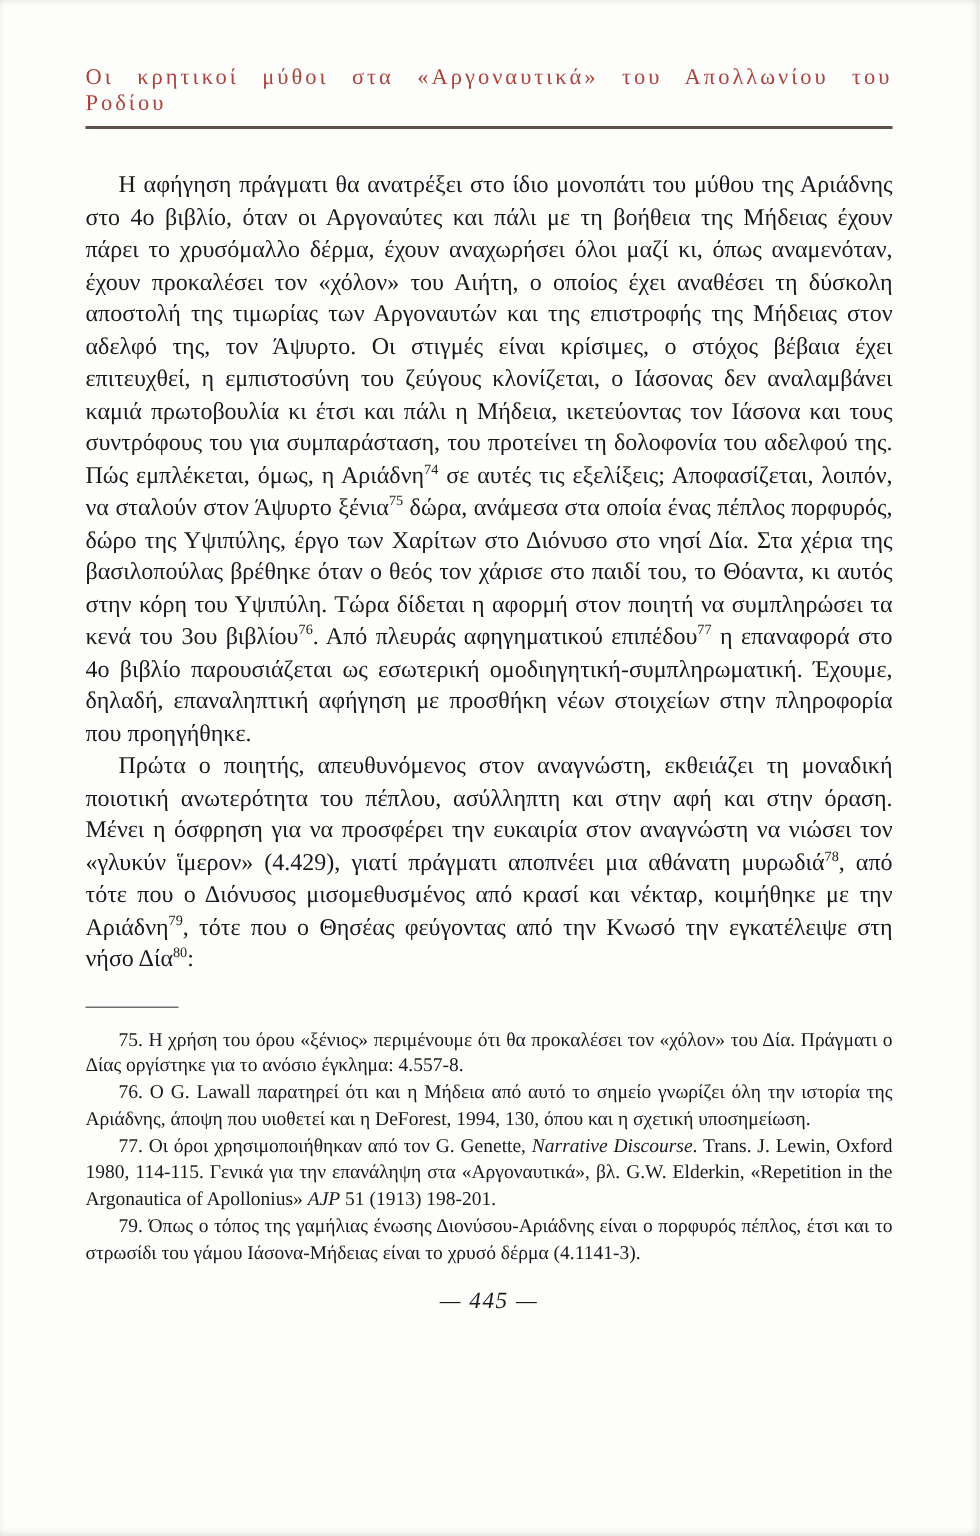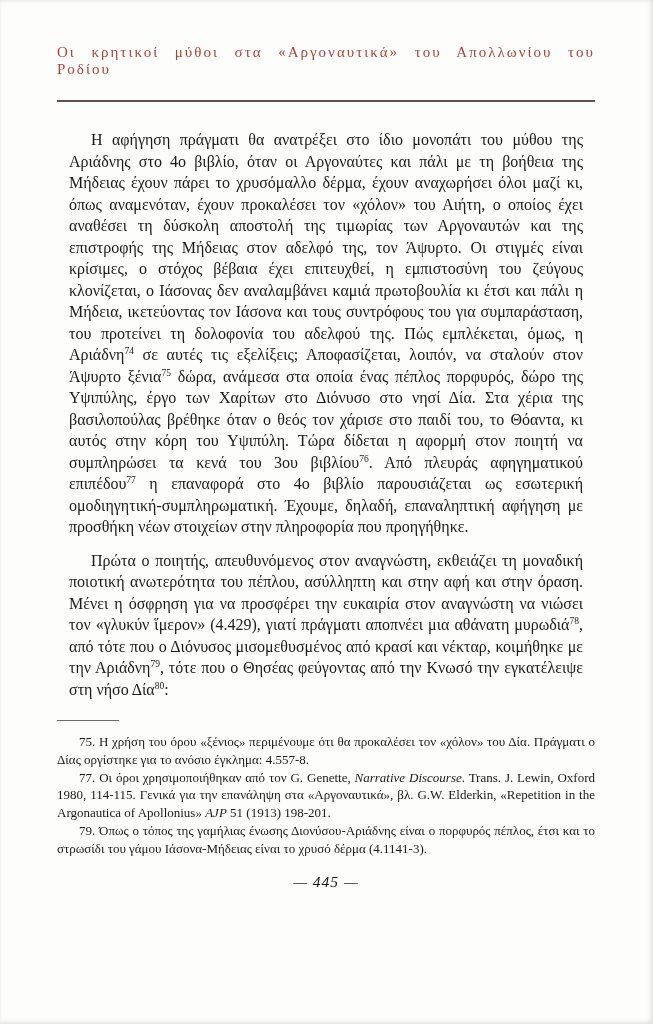--- a/index.html
+++ b/index.html
@@ -17,28 +17,28 @@
     padding: 44px 58px 0 57px;
     box-shadow: inset -3px 0 4px rgba(0,0,0,0.07), inset 0 -3px 4px rgba(0,0,0,0.06), inset 0 2px 2px rgba(0,0,0,0.03);
     overflow: hidden;
   }
   h1.title {
     font-size: 15px;
     font-weight: normal;
     letter-spacing: 2px;
     word-spacing: 4px;
     margin: 0 0 27px 0;
-    padding-bottom: 22px;
+    padding-bottom: 6px;
     border-bottom: 2px solid #5f514b;
     text-align: justify;
     text-align-last: justify;
     white-space: normal;
   }
   .body-text p {
-    margin: 12px;
+    margin: 0;
     font-size: 16px;
     line-height: 21.5px;
     color: #1a1a1a;
     text-align: justify;
     text-indent: 22px;
   }
   .body-text sup, .footnotes sup {
     font-size: 9.5px;
     line-height: 0;
     vertical-align: super;
@@ -76,18 +76,19 @@
 
   <div class="body-text" id="paragraphs">
       <p><span>Η αφήγηση πράγματι θα ανατρέξει στο ίδιο μονοπάτι του μύθου της Αριάδνης στο 4ο βιβλίο, όταν οι Αργοναύτες και πάλι με τη βοήθεια της Μήδειας έχουν πάρει το χρυσόμαλλο δέρμα, έχουν αναχωρήσει όλοι μαζί κι, όπως αναμενόταν, έχουν προκαλέσει τον «χόλον» του Αιήτη, ο οποίος έχει αναθέσει τη δύσκολη αποστολή της τιμωρίας των Αργοναυτών και της επιστροφής της Μήδειας στον αδελφό της, τον Άψυρτο. Οι στιγμές είναι κρίσιμες, ο στόχος βέβαια έχει επιτευχθεί, η εμπιστοσύνη του ζεύγους κλονίζεται, ο Ιάσονας δεν αναλαμβάνει καμιά πρωτοβουλία κι έτσι και πάλι η Μήδεια, ικετεύοντας τον Ιάσονα και τους συντρόφους του για συμπαράσταση, του προτείνει τη δολοφονία του αδελφού της. Πώς εμπλέκεται, όμως, η Αριάδνη</span><sup>74</sup><span> σε αυτές τις εξελίξεις; Αποφασίζεται, λοιπόν, να σταλούν στον Άψυρτο ξένια</span><sup>75</sup><span> δώρα, ανάμεσα στα οποία ένας πέπλος πορφυρός, δώρο της Υψιπύλης, έργο των Χαρίτων στο Διόνυσο στο νησί Δία. Στα χέρια της βασιλοπούλας βρέθηκε όταν ο θεός τον χάρισε στο παιδί του, το Θόαντα, κι αυτός στην κόρη του Υψιπύλη. Τώρα δίδεται η αφορμή στον ποιητή να συμπληρώσει τα κενά του 3ου βιβλίου</span><sup>76</sup><span>. Από πλευράς αφηγηματικού επιπέδου</span><sup>77</sup><span> η επαναφορά στο 4ο βιβλίο παρουσιάζεται ως εσωτερική ομοδιηγητική-συμπληρωματική. Έχουμε, δηλαδή, επαναληπτική αφήγηση με προσθήκη νέων στοιχείων στην πληροφορία που προηγήθηκε.</span></p>
       <p><span>Πρώτα ο ποιητής, απευθυνόμενος στον αναγνώστη, εκθειάζει τη μοναδική ποιοτική ανωτερότητα του πέπλου, ασύλληπτη και στην αφή και στην όραση. Μένει η όσφρηση για να προσφέρει την ευκαιρία στον αναγνώστη να νιώσει τον «γλυκύν ἵμερον» (4.429), γιατί πράγματι αποπνέει μια αθάνατη μυρωδιά</span><sup>78</sup><span>, από τότε που ο Διόνυσος μισομεθυσμένος από κρασί και νέκταρ, κοιμήθηκε με την Αριάδνη</span><sup>79</sup><span>, τότε που ο Θησέας φεύγοντας από την Κνωσό την εγκατέλειψε στη νήσο Δία</span><sup>80</sup><span>:</span></p>
     </div>
 
   <div class="fn-sep"></div>
 
   <div class="footnotes" id="footnotes">
       <p><span>75. </span><span>Η χρήση του όρου «ξένιος» περιμένουμε ότι θα προκαλέσει τον «χόλον» του Δία. Πράγματι ο Δίας οργίστηκε για το ανόσιο έγκλημα: 4.557-8.</span></p>
+      <p><span>76. </span><span>Ο G. Lawall παρατηρεί ότι και η Μήδεια από αυτό το σημείο γνωρίζει όλη την ιστορία της Αριάδνης, άποψη που υιοθετεί και η DeForest, 1994, 130, όπου και η σχετική υποσημείωση.</span></p>
       <p><span>77. </span><span>Οι όροι χρησιμοποιήθηκαν από τον G. Genette, </span><span class="it">Narrative Discourse</span><span>. Trans. J. Lewin, Oxford 1980, 114-115. Γενικά για την επανάληψη στα «Αργοναυτικά», βλ. G.W. Elderkin, «Repetition in the Argonautica of Apollonius» </span><span class="it">AJP</span><span> 51 (1913) 198-201.</span></p>
       <p><span>79. </span><span>Όπως ο τόπος της γαμήλιας ένωσης Διονύσου-Αριάδνης είναι ο πορφυρός πέπλος, έτσι και το στρωσίδι του γάμου Ιάσονα-Μήδειας είναι το χρυσό δέρμα (4.1141-3).</span></p>
     </div>
 
   <div class="page-number">— 445 —</div>
 </div>
 
 </body></html>

